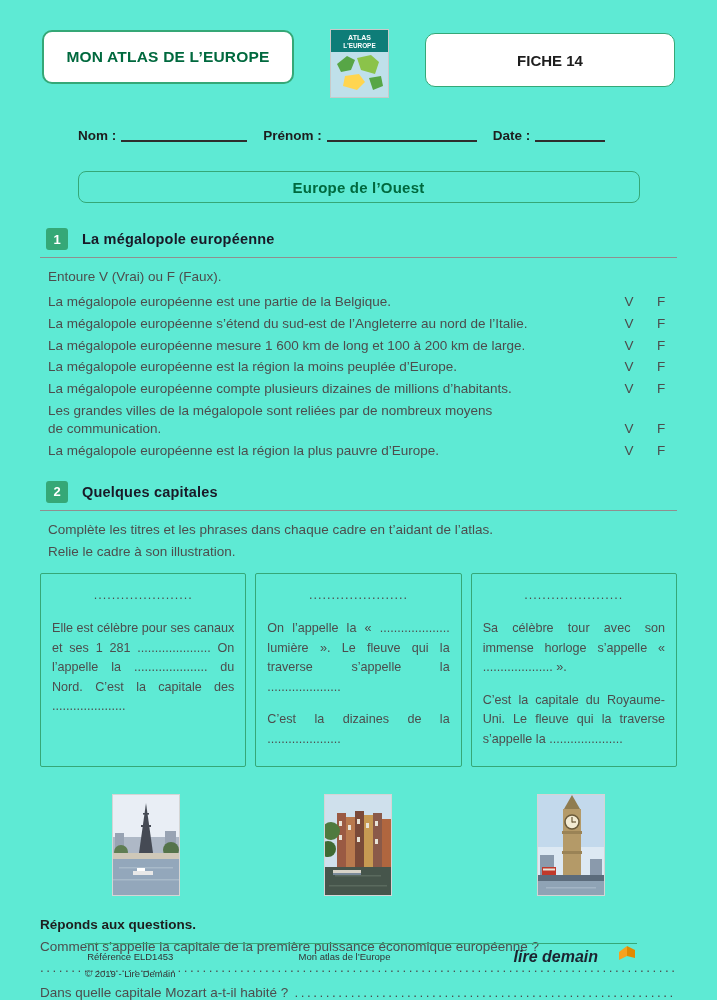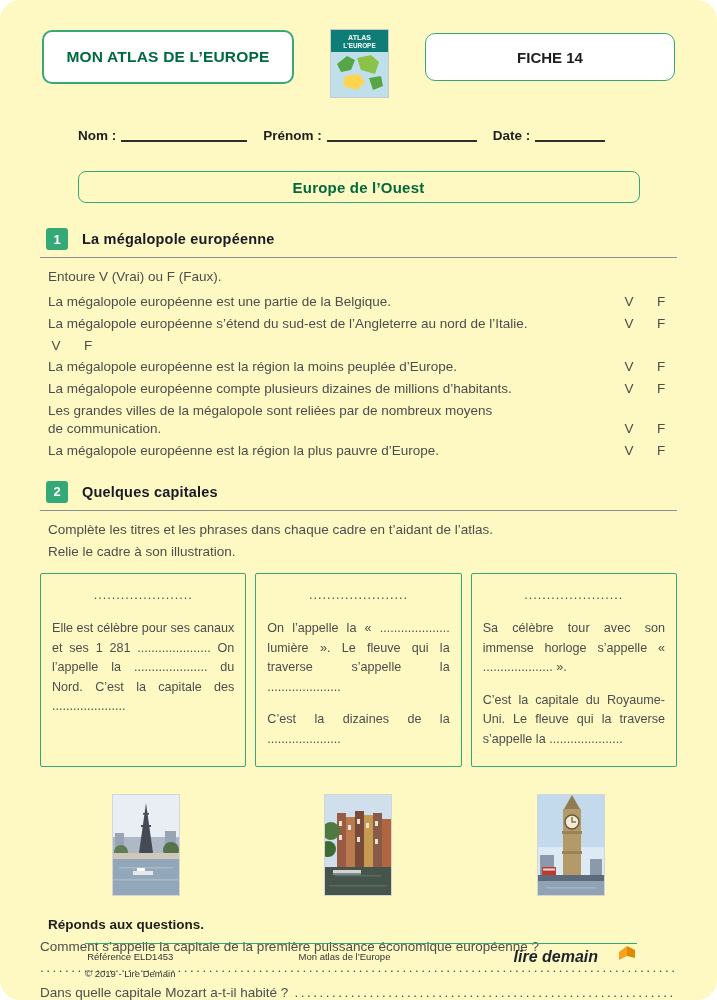--- a/index.html
+++ b/index.html
@@ -2,28 +2,28 @@
 <html lang="fr"><head>
 <meta charset="utf-8">
 <style>
   :root{
     --green:#35a877;
     --dkgreen:#00693e;
     --ink:#4d4d4d;
   }
   html,body{margin:0;padding:0;background:#ffffff;}
   .page{
-    position:relative;width:717px;height:1000px;background:#fef9c3;overflow:hidden;
-    font-family:"Liberation Sans",sans-serif;color:var(--ink);border-radius:20px;
+    position:relative;width:717px;height:1000px;background:#5eead4;overflow:hidden;
+    font-family:"Liberation Sans",sans-serif;color:var(--ink);
   }
   
   .header-row{display:flex;justify-content:space-between;align-items:flex-start;padding:30px 42px 0;}
   .hbox{border:2px solid var(--green);border-radius:10px;display:flex;align-items:center;justify-content:center;box-sizing:border-box;background:#fff;}
   .title-box{width:252px;height:54px;color:var(--dkgreen);font-weight:bold;font-size:15.5px;letter-spacing:.2px;}
-  .fiche-box{width:250px;height:48px;margin-top:3px;font-weight:bold;font-size:15px;color:#1e1e1e;border-width:1.5px;}
+  .fiche-box{width:250px;height:54px;margin-top:3px;font-weight:bold;font-size:15px;color:#1e1e1e;border-width:1.5px;}
   .thumb{width:57px;height:67px;display:block;box-shadow:0 0 0 1px #c9c9c9;}
   
   .identity{display:flex;align-items:flex-end;margin:30px 78px 0;font-size:13.5px;color:#1e1e1e;font-weight:bold;}
   .id-line{border-bottom:2px solid #2e2e2e;height:13px;display:inline-block;}
   .id-nom{width:126px;margin:0 16px 1px 5px;}
   .id-prenom{width:150px;margin:0 16px 1px 5px;}
   .id-date{width:70px;margin:0 0 1px 5px;}
   
   .subtitle{margin:28px auto 0;width:560px;height:30px;border:1.6px solid var(--green);border-radius:8px;
     display:flex;align-items:center;justify-content:center;font-weight:bold;font-size:15px;color:var(--dkgreen);letter-spacing:.2px;}
@@ -48,21 +48,21 @@
     font-size:12.6px;line-height:1.55;min-height:172px;}
   .card-dots{text-align:center;overflow:hidden;white-space:nowrap;letter-spacing:1px;margin:2px 0 14px;}
   .card p{margin:0 0 13px;text-align:justify;}
   .card p:empty{display:none;}
   
   .photos{display:flex;margin:28px 40px 0;}
   .photo-slot{flex:1;display:flex;justify-content:center;}
   svg.photo{width:66px;height:100px;display:block;box-shadow:0 0 0 1px #d5d5d5;}
   
   .questions{margin:22px 40px 0;font-size:13.5px;}
-  .q-head{font-weight:bold;color:#1e1e1e;margin:0 8px 7px;}
+  .q-head{font-weight:bold;color:#1e1e1e;margin:0 0 7px;}
   .q-line{margin:0 0 6px;}
   .dots-line{overflow:hidden;white-space:nowrap;letter-spacing:2.5px;margin:6px 0 10px;}
   .q-inline{display:flex;margin-top:6px;}
   .q-inline .q-txt{flex:0 0 auto;}
   .dots-fill{flex:1 1 auto;overflow:hidden;white-space:nowrap;letter-spacing:2.5px;margin-left:6px;}
   
   .footer{position:absolute;left:85px;right:80px;bottom:18px;border-top:1.6px solid var(--green);
     padding-top:4px;display:flex;justify-content:space-between;align-items:flex-start;font-size:9.5px;color:#333;}
   .f-left{text-align:center;line-height:1.8;}
   .f-center{margin-top:3px;}
@@ -117,20 +117,21 @@
         <span class="vf-text">La mégalopole européenne est une partie de la Belgique.</span>
         <span class="vf-letter">V</span>
         <span class="vf-letter">F</span>
       </div>
       <div class="vf-row">
         <span class="vf-text">La mégalopole européenne s’étend du sud-est de l’Angleterre au nord de l’Italie.</span>
         <span class="vf-letter">V</span>
         <span class="vf-letter">F</span>
       </div>
       <div class="vf-row">
+        <span class="vf-text">La mégalopole européenne mesure 1 600 km de long et 100 à 200 km de large.</span>
         <span class="vf-letter">V</span>
         <span class="vf-letter">F</span>
       </div>
       <div class="vf-row">
         <span class="vf-text">La mégalopole européenne est la région la moins peuplée d’Europe.</span>
         <span class="vf-letter">V</span>
         <span class="vf-letter">F</span>
       </div>
       <div class="vf-row">
         <span class="vf-text">La mégalopole européenne compte plusieurs dizaines de millions d’habitants.</span>

